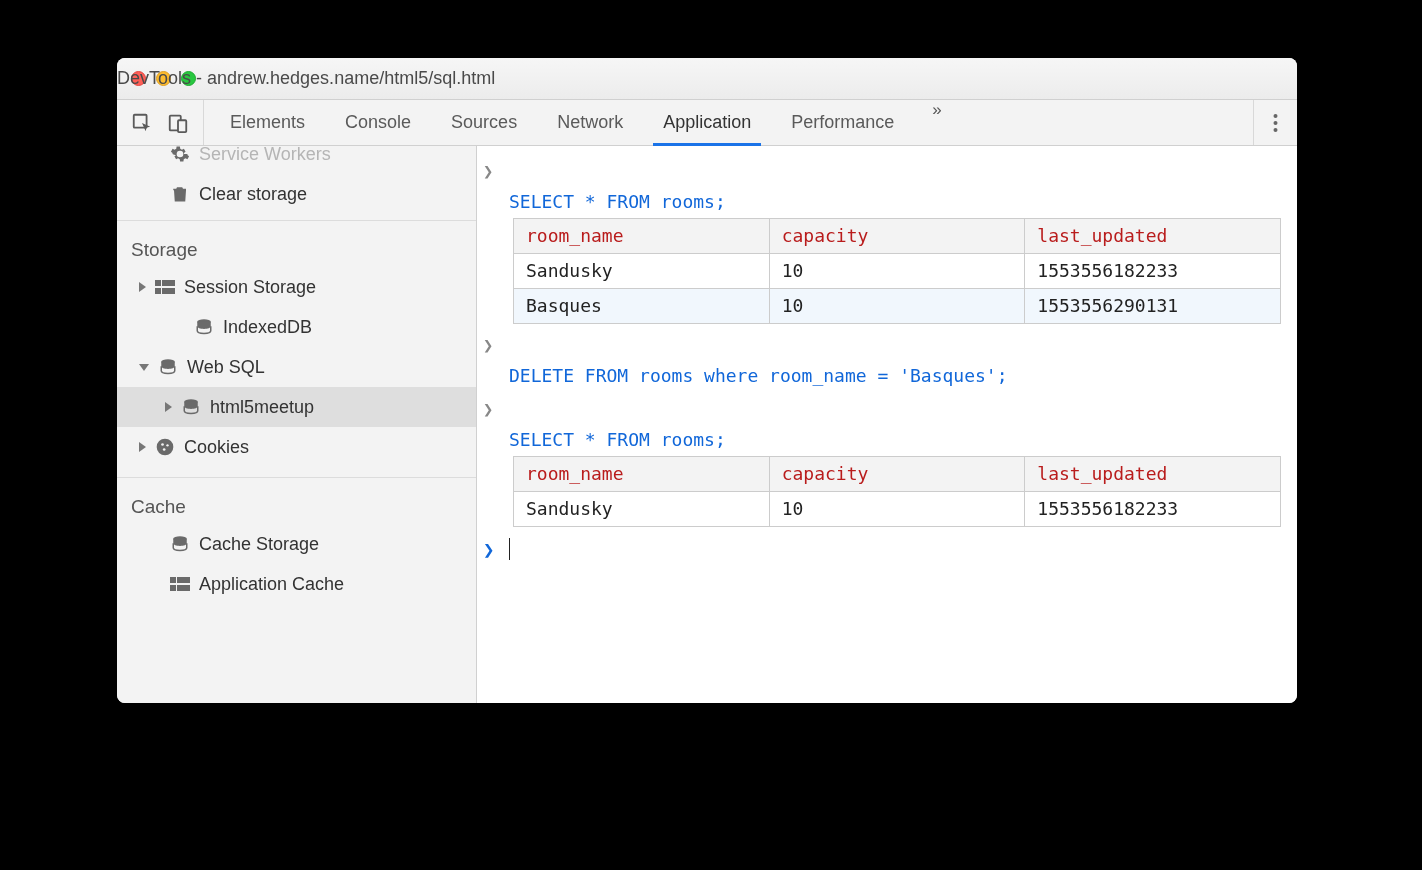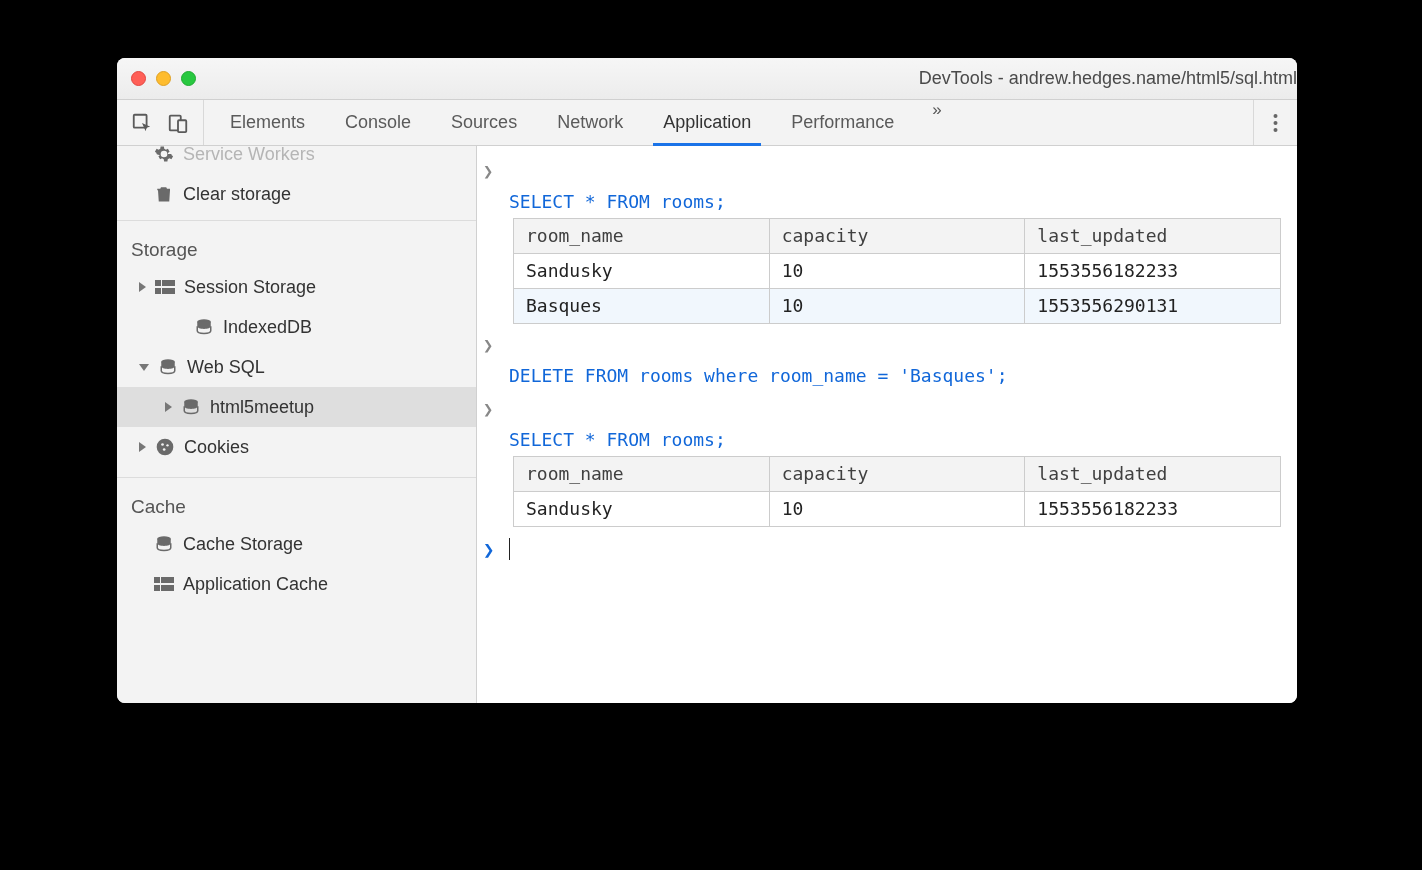--- a/index.html
+++ b/index.html
@@ -42,21 +42,21 @@
   .dot {
     width: 15px; height: 15px; border-radius: 50%;
     border: 0.5px solid rgba(0,0,0,0.15);
   }
   .dot.red { background:#ff5f57; border-color:#e24640;}
   .dot.yellow { background:#febc2e; border-color:#dfa023;}
   .dot.green { background:#28c840; border-color:#1faa31;}
   .title {
     position: absolute;
     left: 0; right: 0;
-    text-align: right;
+    text-align: left;
     font-size: 18px;
     color: #4a4a4a;
     pointer-events: none;
   }
   
   .tabbar {
     height: 46px;
     background: #f3f3f3;
     border-bottom: 1px solid #d0d0d0;
     display: flex;
@@ -130,21 +130,21 @@
     height: 40px;
     padding-left: 8px;
     gap: 8px;
     white-space: nowrap;
   }
   .sidebar .section-label {
     padding: 18px 0 6px 14px;
     color:#555;
     font-size: 19px;
   }
-  .sidebar .indent0 { padding-left: 36px; }
+  .sidebar .indent0 { padding-left: 52px; }
   .sidebar .indent1 { padding-left: 22px; }
   .sidebar .indent2 { padding-left: 48px; }
   .sidebar .sep { border-top:1px solid #dcdcdc; margin-top:6px; }
   .sidebar .sep2 { border-top:1px solid #dcdcdc; }
   .sidebar .selected {
     background:#dedede;
   }
   .disclosure {
     width: 0; height: 0;
     border-top: 5.5px solid transparent;
@@ -199,21 +199,21 @@
     font-family: Menlo, Consolas, monospace;
     font-size: 18px;
     table-layout: fixed;
   }
   table.result th, table.result td {
     border: 1px solid #ccc;
     padding: 4px 12px;
     text-align: left;
     font-weight: normal;
   }
-  table.result th { background:#f3f3f3; color:#404040; }
+  table.result th { background:#f3f3f3; color:#b91c1c; }
   table.result tbody tr:nth-child(even) td { background:#f1f7fd; }
   .prompt-line { display:flex; align-items:center; gap:12px; padding-top:4px;}
   .cursor {
     width: 1px; height: 22px; background:#222;
   }
   
   svg { display:block; }
 </style>
 </head>
 <body>

